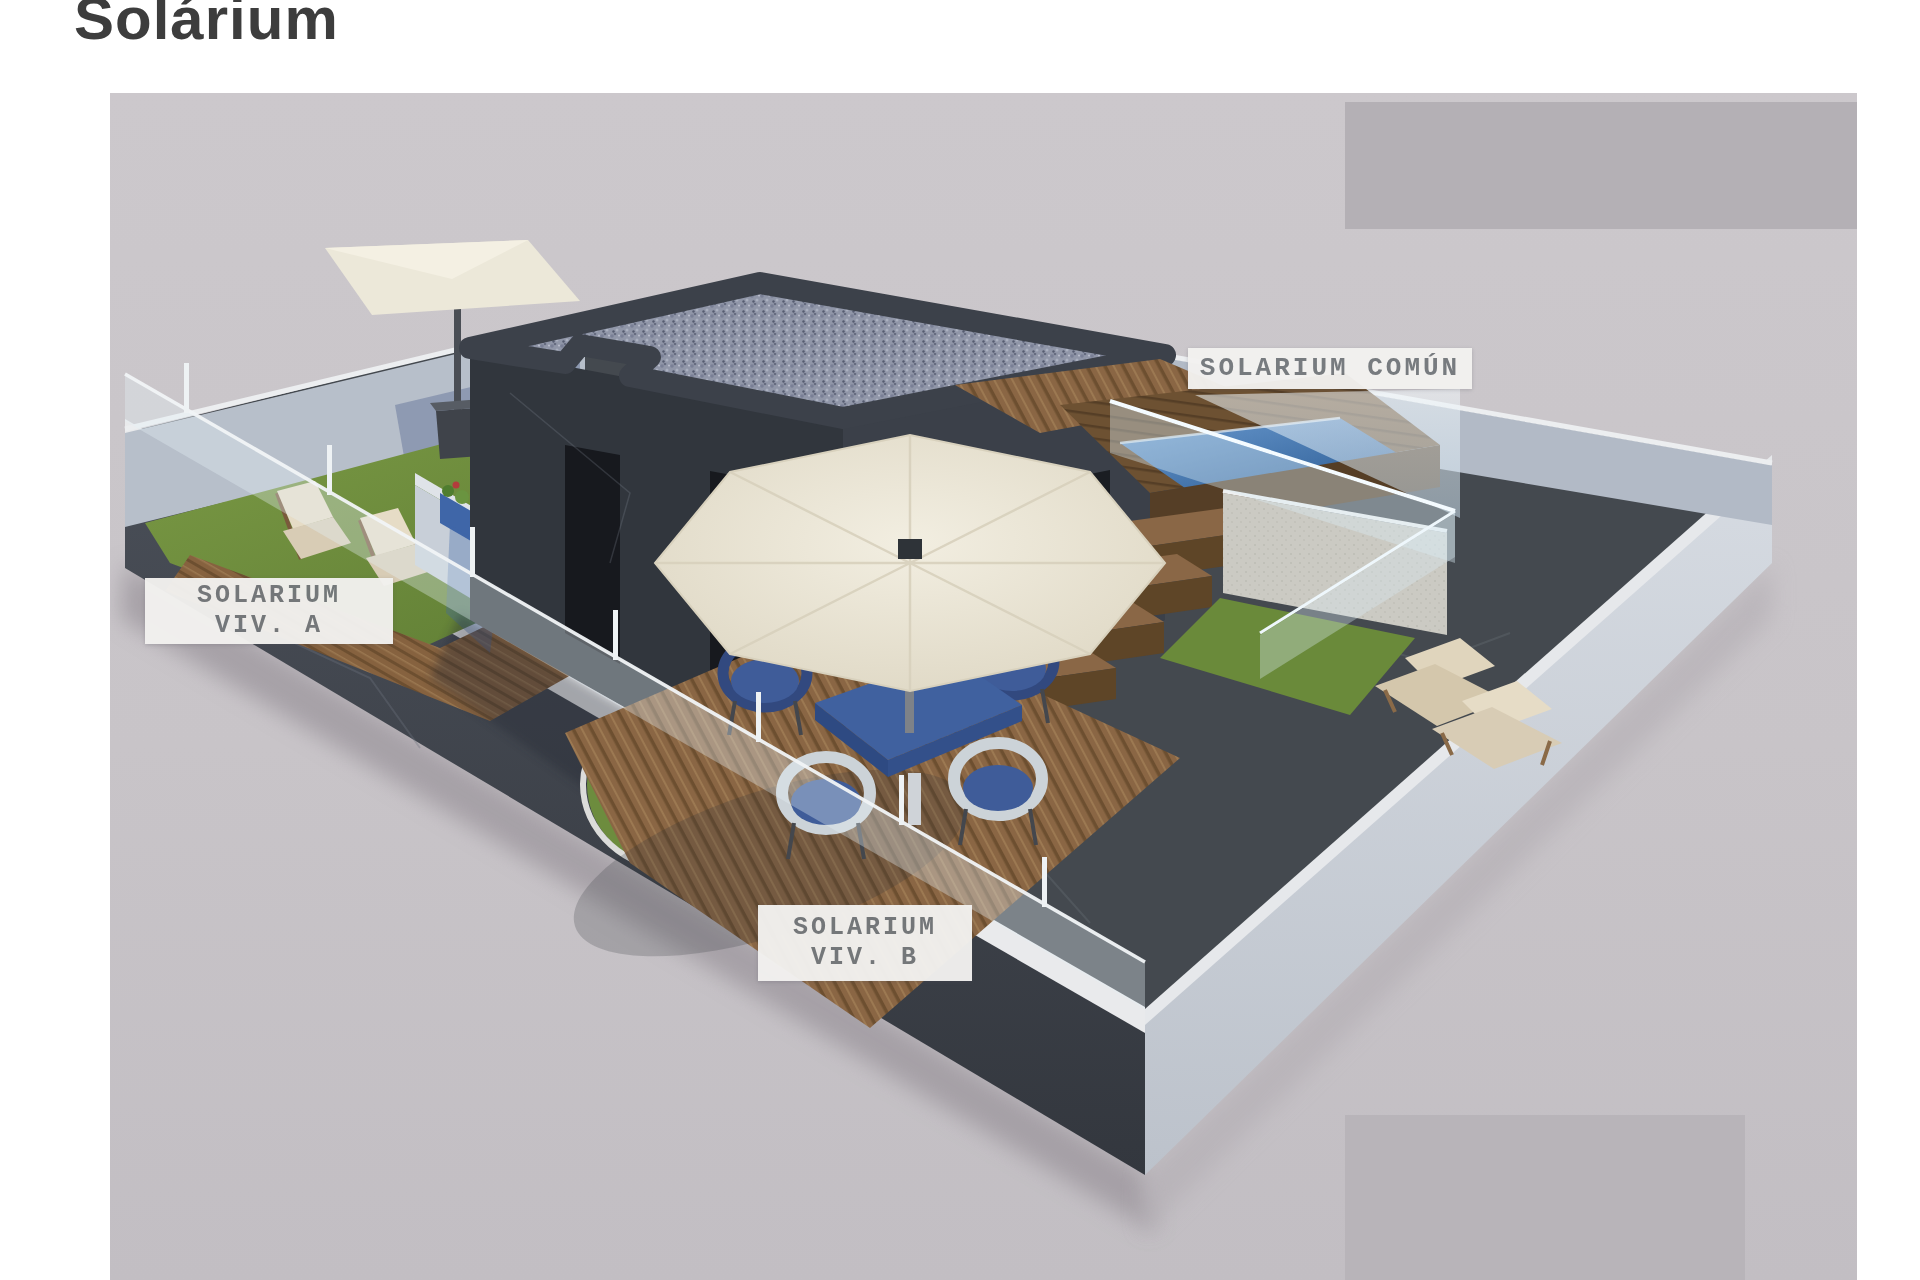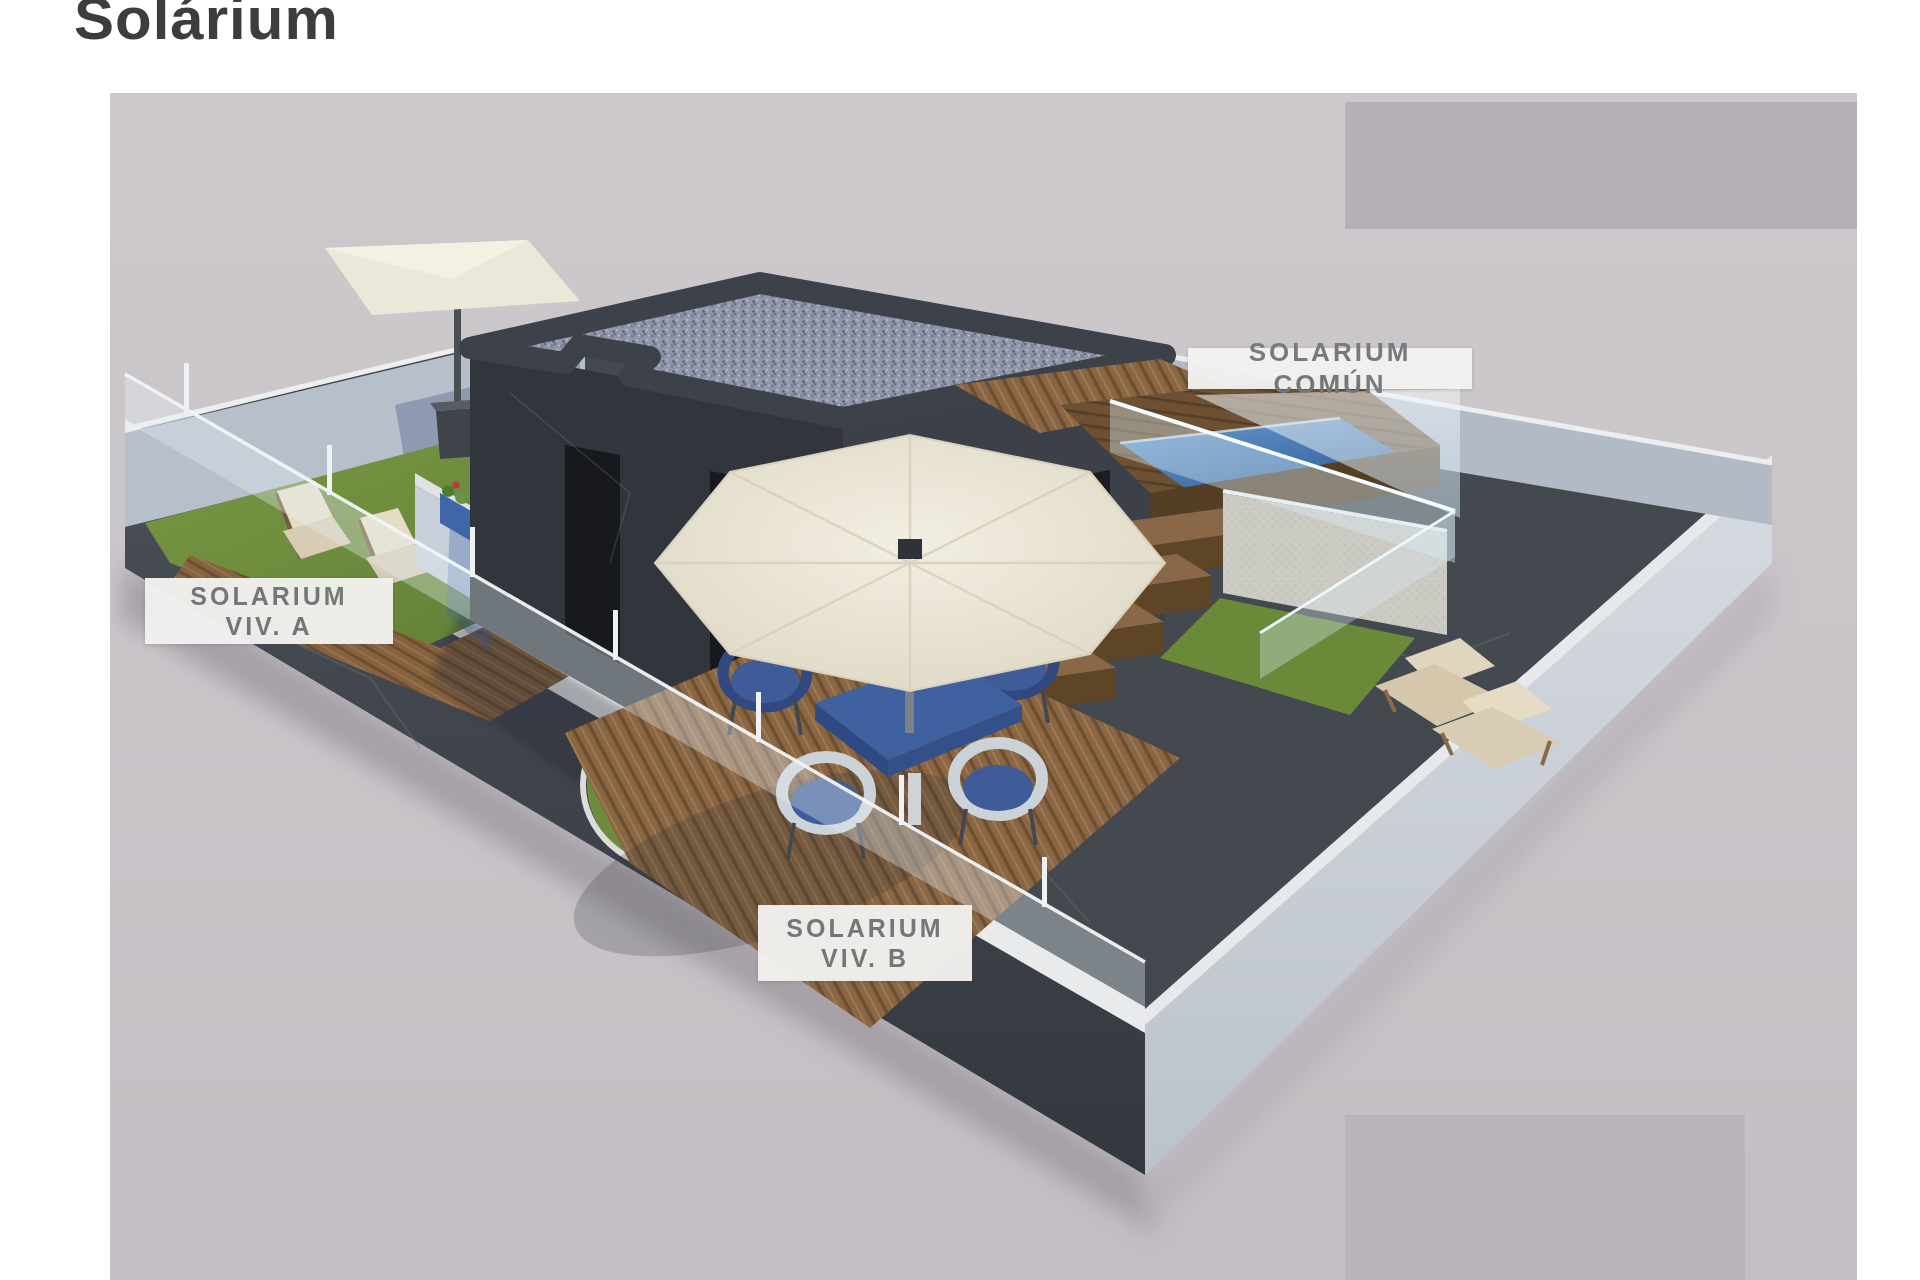--- a/index.html
+++ b/index.html
@@ -21,21 +21,21 @@
   .render svg{position:absolute;left:0;top:0;}
   .overlay{position:absolute;background:var(--overlay-gray);}
   .overlay-top{left:1235px;top:9px;width:512px;height:127px;}
   .overlay-bottom{left:1235px;top:1022px;width:400px;height:165px;background:#b8b4b9;}
   .label{
     position:absolute;background:var(--label-bg);color:var(--label-text);
     font-weight:700;letter-spacing:3px;text-align:center;
     display:flex;flex-direction:column;justify-content:center;align-items:center;
     box-shadow:0 1px 4px rgba(80,80,90,.25);opacity:.96;
   }
-  .label span{display:block;line-height:1.22;}
+  .label span{display:block;line-height:1.22;font-family:Liberation Mono, monospace;}
   .label-a{left:35px;top:485px;width:248px;height:66px;font-size:25px;}
   .label-comun{left:1078px;top:255px;width:284px;height:41px;font-size:26px;}
   .label-b{left:648px;top:812px;width:214px;height:76px;font-size:25px;}
 </style>
 </head>
 <body>
 
 <div class="title">Solárium</div>
 
 <div class="render">

